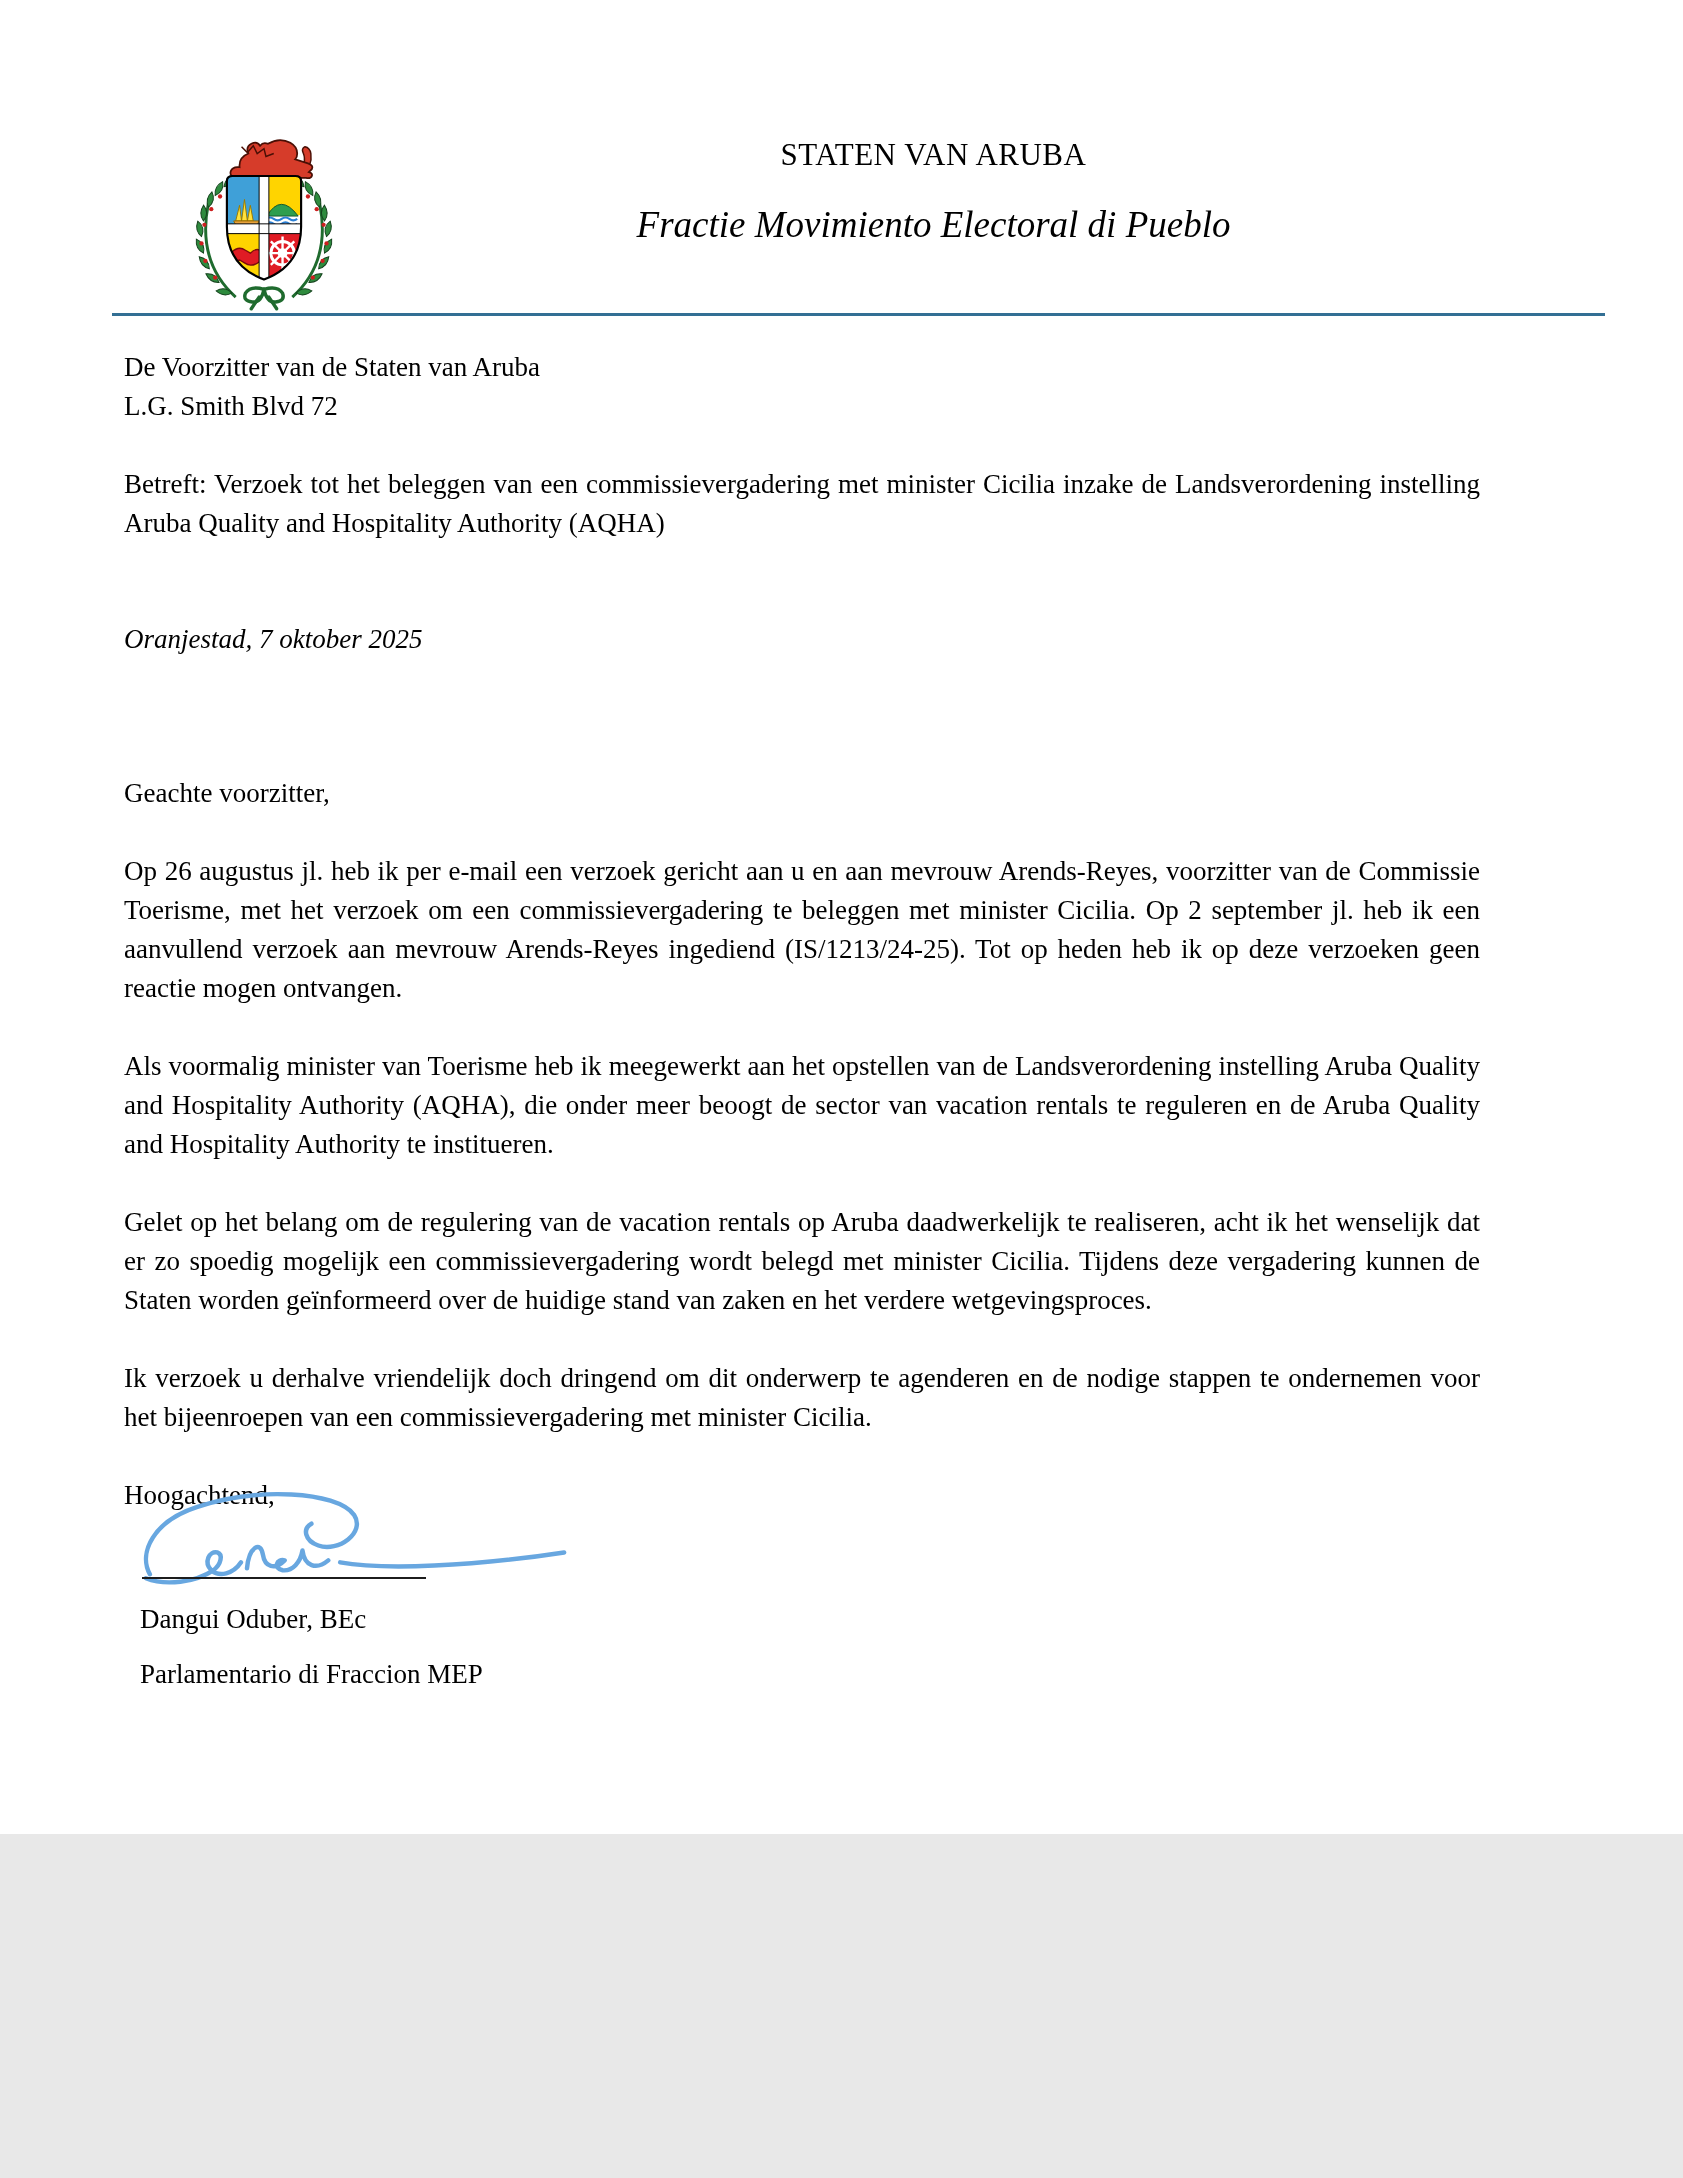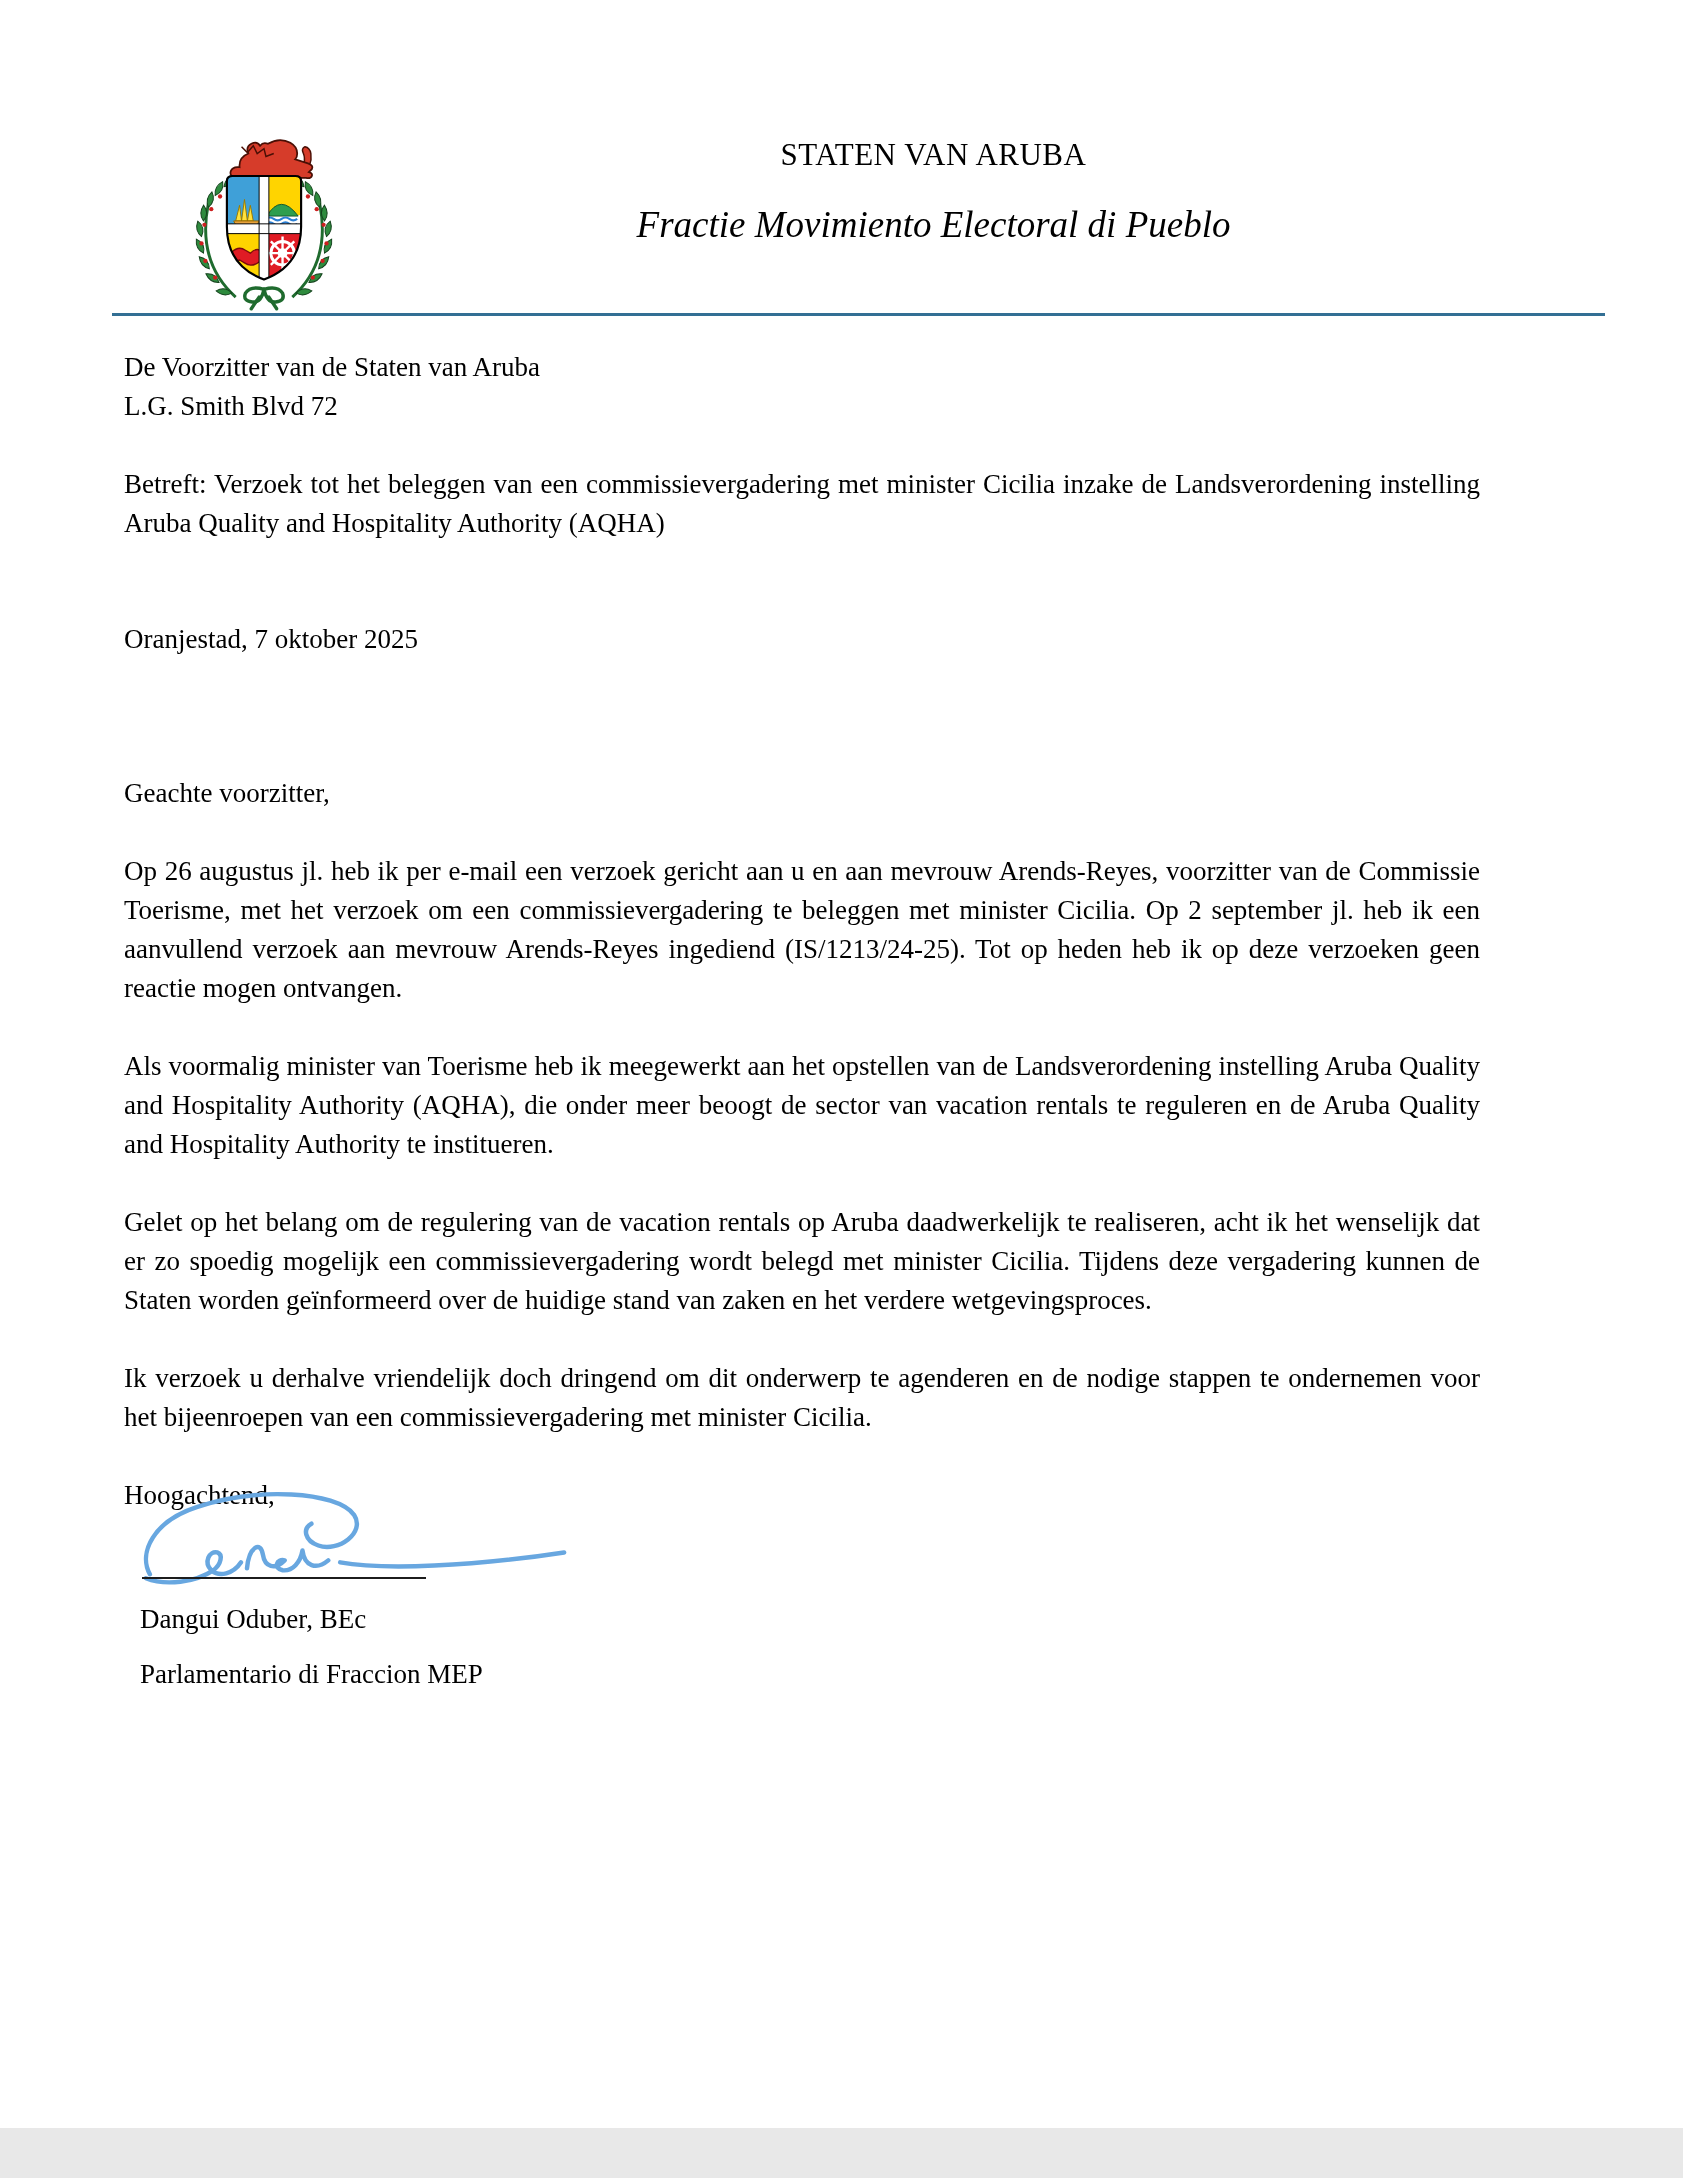--- a/index.html
+++ b/index.html
@@ -1,37 +1,37 @@
 <!DOCTYPE html>
 <html><head>
 <meta charset="utf-8">
 <style>
   html,body{margin:0;padding:0;background:#e8e8e8;}
   .page{
     position:relative;
-    width:1683px;height:2128px;
+    width:1683px;height:1834px;
     background:#ffffff;
     font-family:"Liberation Serif","DejaVu Serif",serif;
     color:#000;
     overflow:hidden;
   }
   
   .emblem{position:absolute;left:181px;top:121px;width:166px;height:194px;}
   .header-text{position:absolute;left:592px;top:135px;width:683px;text-align:center;}
   .org-title{font-size:31px;line-height:40px;letter-spacing:0.5px;}
   .fraction-line{font-size:37px;line-height:40px;margin-top:30px;font-style:italic;}
   .divider{position:absolute;left:112px;top:313px;width:1493px;height:0;
            border-top:3px solid #336f94;}
   
   .letter-body{position:absolute;left:124px;top:348px;width:1356px;
                font-size:27px;line-height:39px;}
   .recipient p{margin:0;}
   .underlined{text-decoration:underline;}
   .subject{margin:39px 0 0 0;text-align:justify;}
-  .dateline{margin:77px 0 16px 0;}
+  .dateline{margin:77px 0 16px 0;font-style:italic;}
   .salutation{margin:115px 0 0 0;}
   .para{margin:39px 0 0 0;text-align:justify;}
   .valediction{margin:39px 0 0 0;}
   
   .signature-block{position:relative;height:69px;}
   .signature-svg{position:absolute;left:12px;top:-24px;width:441px;height:111px;}
   .signature-line{position:absolute;left:18px;top:62px;width:284px;height:0;
                   border-top:2.5px solid #1c1c1c;}
   .signatory p{margin:16px;}
 </style>

